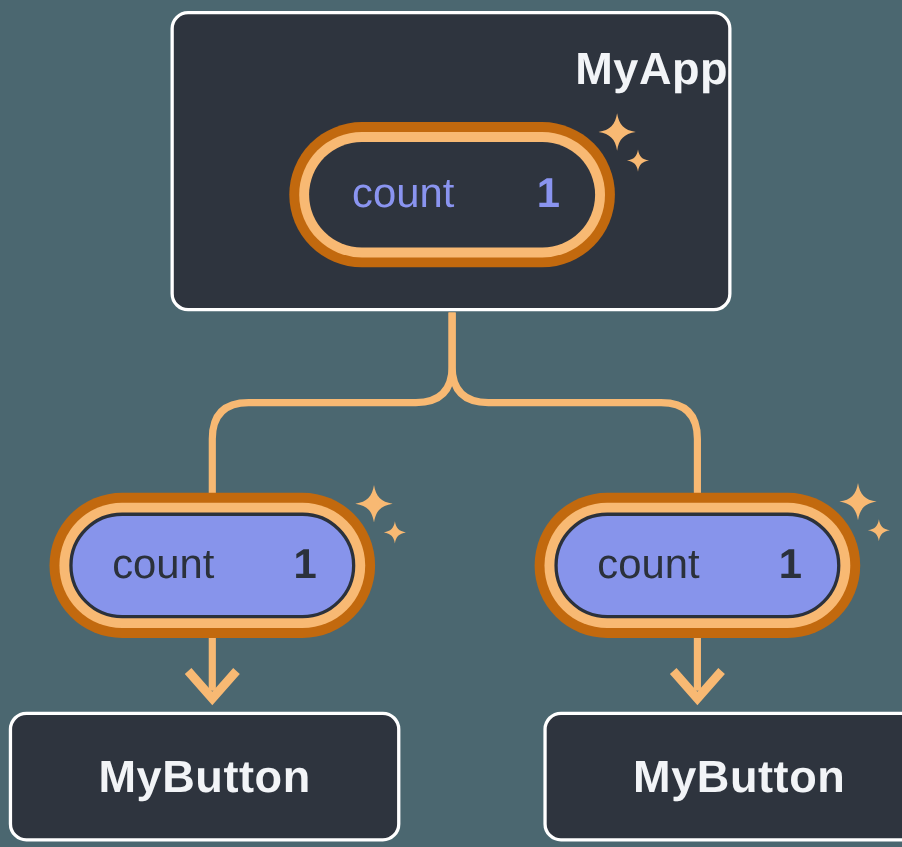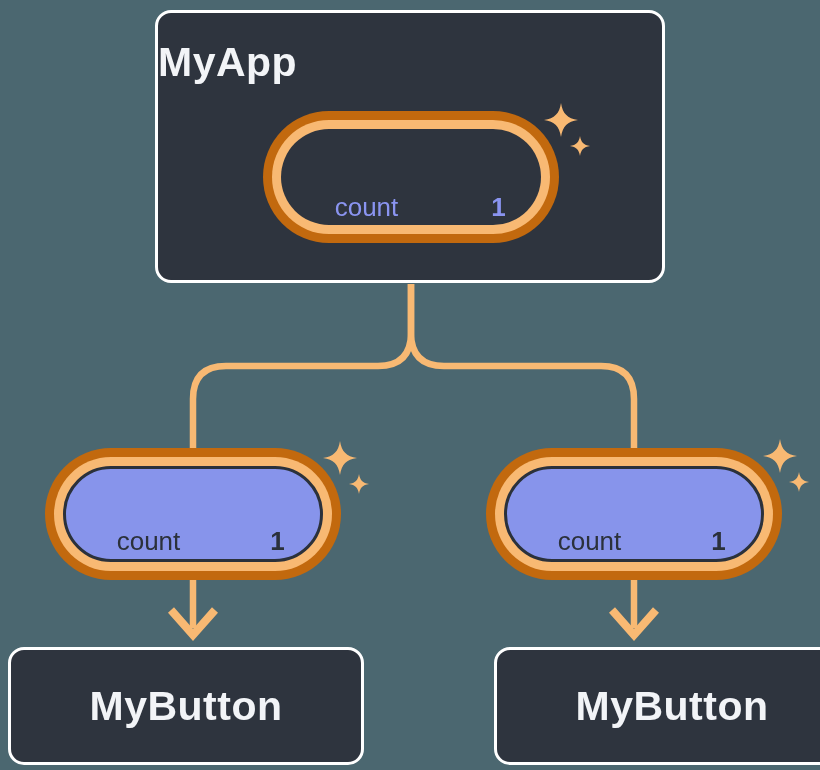--- a/index.html
+++ b/index.html
@@ -37,21 +37,21 @@
   .card-root { left: 155px; top: 10px; width: 510px; height: 273px; }
   .card-child { top: 647px; width: 356px; height: 118px; display: flex; align-items: center; justify-content: center; }
   .card-child-left { left: 8px; }
   .card-child-right { left: 494px; }
 
   .component-title {
     color: var(--card_text);
     font-size: 41px;
     font-weight: 600;
     letter-spacing: 0.5px;
-    text-align: left;
+    text-align: right;
   }
   .card-root .component-title { margin-top: 26px; }
 
   .state-pill {
     position: absolute; z-index: 2;
     width: 296px; height: 132px;
     border-radius: 999px;
     background: var(--orange);
     padding: 9px;
   }
@@ -62,23 +62,23 @@
   .pill-mid {
     width: 100%; height: 100%;
     border-radius: 999px;
     background: var(--amber);
     padding: 9px;
   }
   .pill-core {
     width: 100%; height: 100%;
     border-radius: 999px;
     display: flex;
-    align-items: flex-end;
+    align-items: center;
     overflow: hidden;
-    font-size: 26px;
+    font-size: 38px;
   }
   .pill-core-dark { background: var(--card_bg); color: var(--purple_text); }
   .pill-core-purple {
     background: var(--purple_fill);
     color: var(--dark);
     border: 3px solid var(--dark);
     font-weight: 500;
   }
   .state-name {
     flex: 1;

